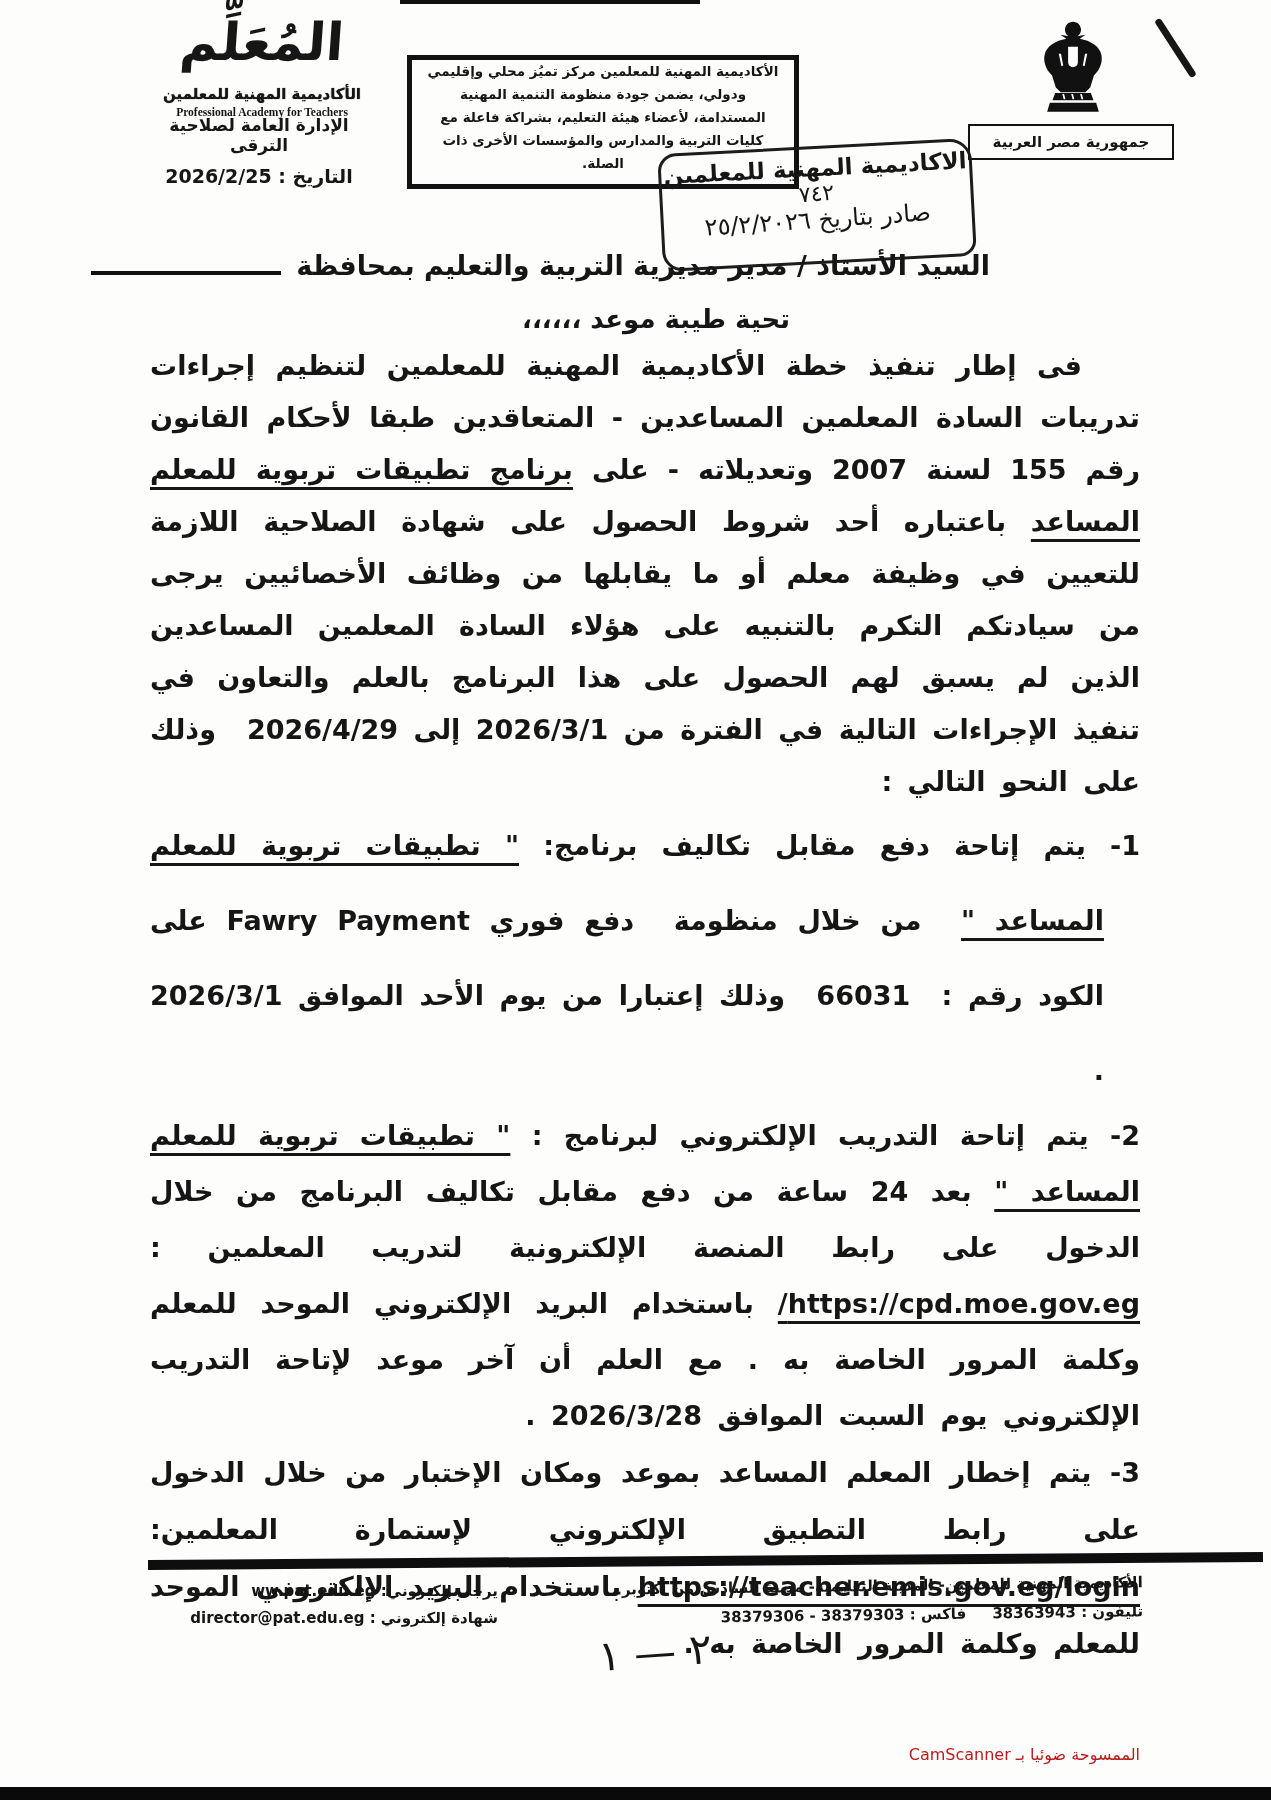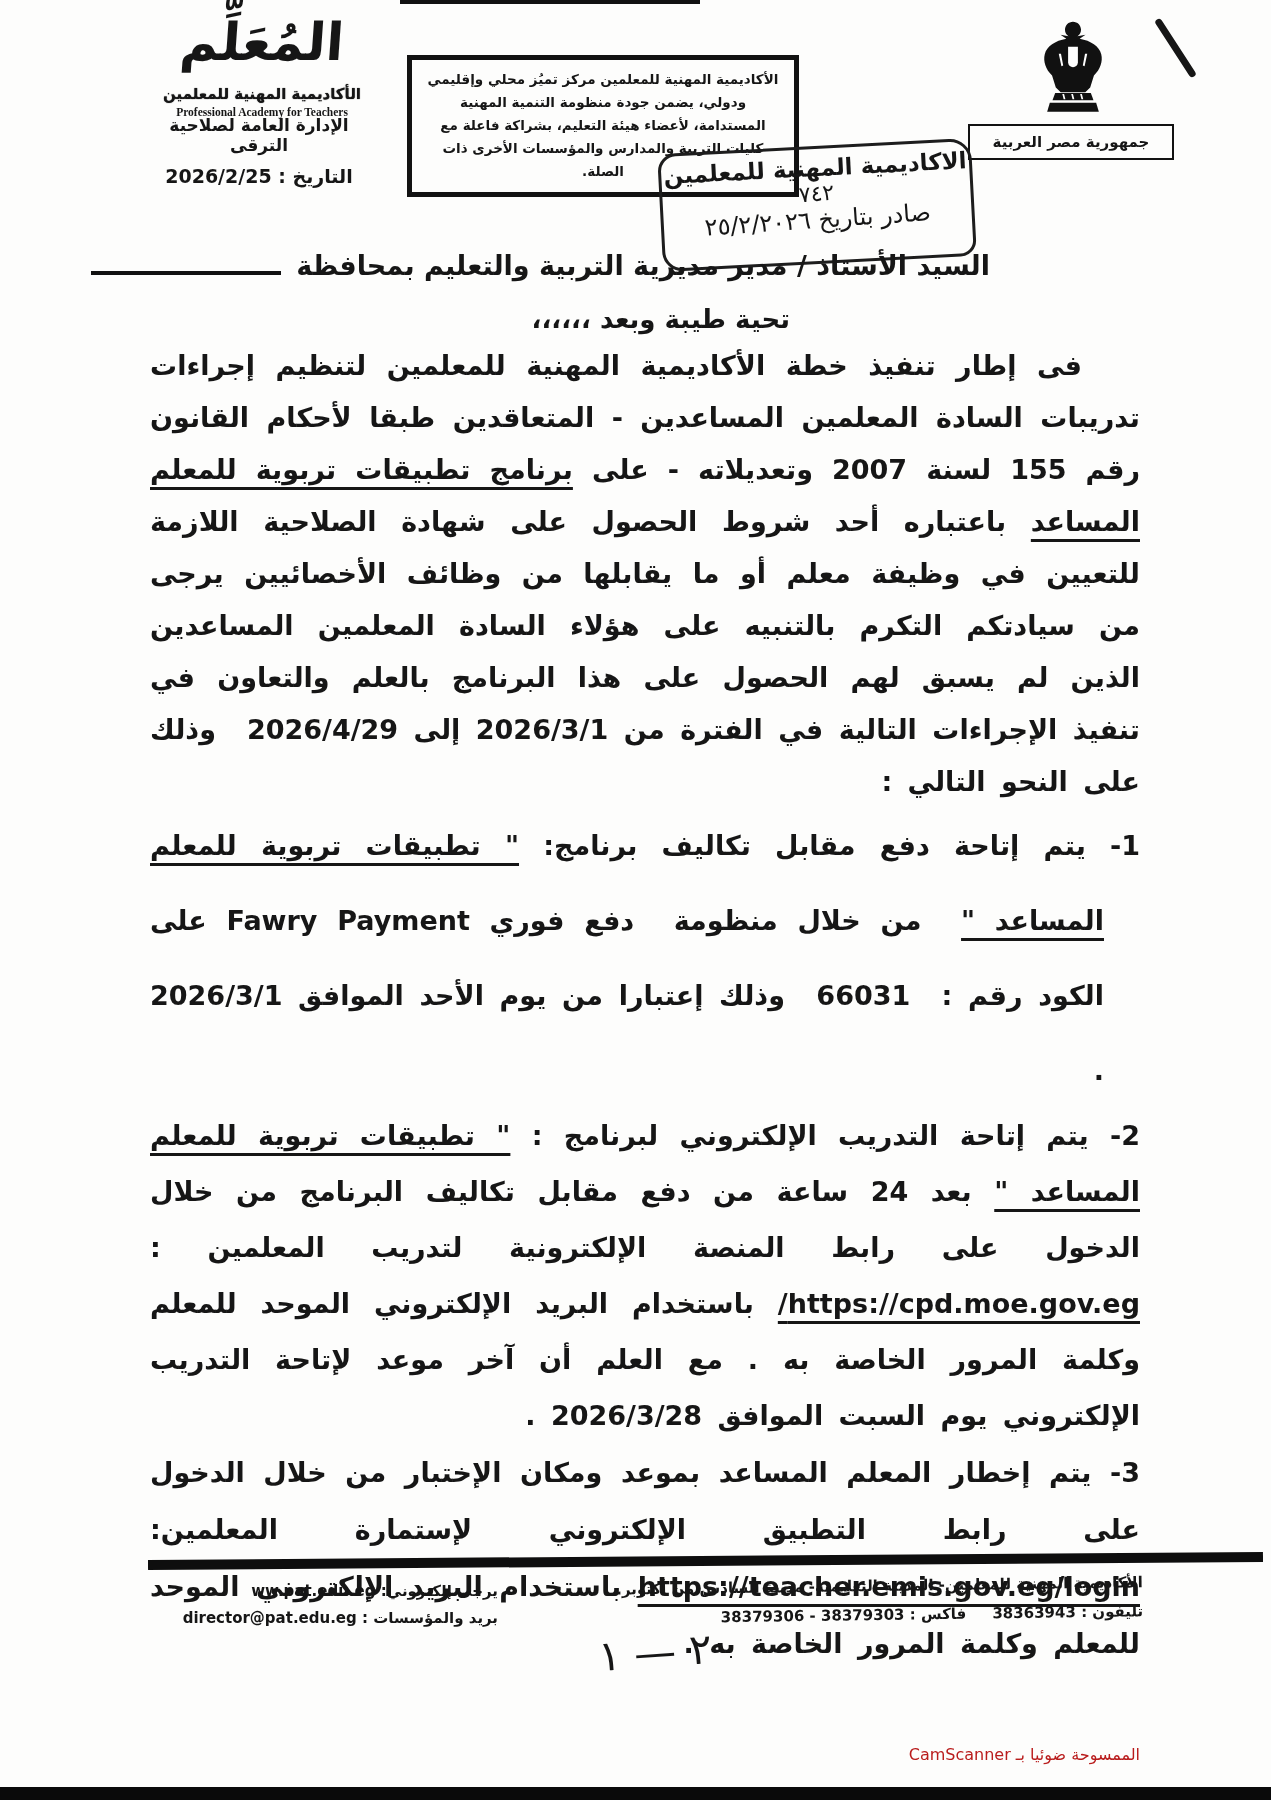--- a/index.html
+++ b/index.html
@@ -26,21 +26,21 @@
   .logo-arabic { font-size: 15px; font-weight: 700; margin-top: 10px; letter-spacing: -1px;
                  text-shadow: 0 0 1px #222; }
   .logo-english { font-size: 11.5px; font-weight: 700; margin-top: 3px; font-family: "Liberation Serif", "DejaVu Serif", serif; direction: ltr; }
   .dept-block { position: absolute; left: 150px; top: 115px; width: 218px; text-align: center; }
   .dept-line { font-size: 17px; font-weight: 700; }
   .date-line { font-size: 19px; font-weight: 700; margin-top: 10px; }
 
   
   .mission-box {
     position: absolute; left: 407px; top: 55px; width: 392px;
-    border: 5px solid #121212; padding: 8px 10px 9px;
+    border: 5px solid #121212; padding: 0 10px 9px;
     font-size: 13.5px; font-weight: 700; line-height: 1.7; text-align: center;
   }
 
   
   .eagle { position: absolute; left: 1028px; top: 20px; width: 90px; height: 98px; }
   .republic-box {
     position: absolute; left: 968px; top: 124px; width: 206px; height: 36px;
     border: 2px solid #121212; display: flex; align-items: center; justify-content: center;
     font-size: 15px; font-weight: 700;
   }
@@ -114,35 +114,35 @@
   <div class="stamp">
     <div class="stamp-l1">الاكاديمية المهنية للمعلمين</div>
     <div class="stamp-num">٧٤٢</div>
     <div class="stamp-l2">صادر بتاريخ ٢٥/٢/٢٠٢٦</div>
   </div>
 
   <div class="salutation">
     <span>السيد الأستاذ / مدير مديرية التربية والتعليم بمحافظة</span>
     <span class="blank-line"></span>
   </div>
-  <div class="greeting">تحية طيبة وبعد ،،،،،،</div>
+  <div class="greeting">تحية طيبة موعد ،،،،،،</div>
 
   <div class="letter-body">
     <p class="intro"><span>فى إطار تنفيذ خطة الأكاديمية المهنية للمعلمين لتنظيم إجراءات تدريبات السادة المعلمين المساعدين - المتعاقدين طبقا لأحكام القانون رقم 155 لسنة 2007 وتعديلاته - على </span><span class="u">برنامج تطبيقات تربوية للمعلم المساعد</span><span> باعتباره أحد شروط الحصول على شهادة الصلاحية اللازمة للتعيين في وظيفة معلم أو ما يقابلها من وظائف الأخصائيين يرجى من سيادتكم التكرم بالتنبيه على هؤلاء السادة المعلمين المساعدين الذين لم يسبق لهم الحصول على هذا البرنامج بالعلم والتعاون في تنفيذ الإجراءات التالية في الفترة من 2026/3/1 إلى 2026/4/29&nbsp; وذلك على النحو التالي :</span></p>
     <p class="item item1"><span>1- يتم إتاحة دفع مقابل تكاليف برنامج: </span><span class="u">" تطبيقات تربوية للمعلم المساعد "</span><span>&nbsp; من خلال منظومة&nbsp; دفع فوري </span><span class="latin">Fawry Payment</span><span> على الكود رقم :&nbsp; 66031&nbsp; وذلك إعتبارا من يوم الأحد الموافق 2026/3/1 .</span></p>
     <p class="item item2"><span>2- يتم إتاحة التدريب الإلكتروني لبرنامج : </span><span class="u">" تطبيقات تربوية للمعلم المساعد "</span><span> بعد 24 ساعة من دفع مقابل تكاليف البرنامج من خلال الدخول على رابط المنصة الإلكترونية لتدريب المعلمين : </span><span class="u latin">https://cpd.moe.gov.eg/</span><span> باستخدام البريد الإلكتروني الموحد للمعلم وكلمة المرور الخاصة به . مع العلم أن آخر موعد لإتاحة التدريب الإلكتروني يوم السبت الموافق 2026/3/28 .</span></p>
     <p class="item item3"><span>3- يتم إخطار المعلم المساعد بموعد ومكان الإختبار من خلال الدخول على رابط التطبيق الإلكتروني لإستمارة المعلمين: </span><span class="u latin">https://teacher.emis.gov.eg/login</span><span> باستخدام البريد الإلكتروني الموحد للمعلم وكلمة المرور الخاصة به .</span></p>
   </div>
 
   <div class="footer-bar"></div>
   <div class="footer-right">
     <div>الأكاديمية المهنية للمعلمين- المدينة التعليمية- مدينة السادس من أكتوبر.</div>
     <div>تليفون : 38363943&nbsp;&nbsp;&nbsp;&nbsp; فاكس : 38379303 - 38379306</div>
   </div>
   <div class="footer-left">
     <div>يرجى إلكتروني: ww.pat.edu.eg</div>
-    <div>بريد والمؤسسات : director@pat.edu.eg</div>
+    <div>شهادة إلكتروني : director@pat.edu.eg</div>
   </div>
   <div class="page-mark">٢ — ١</div>
   <div class="camscanner">الممسوحة ضوئيا بـ CamScanner</div>
   <div class="bottom-bar"></div>
 
 </div>
 
 </body></html>

